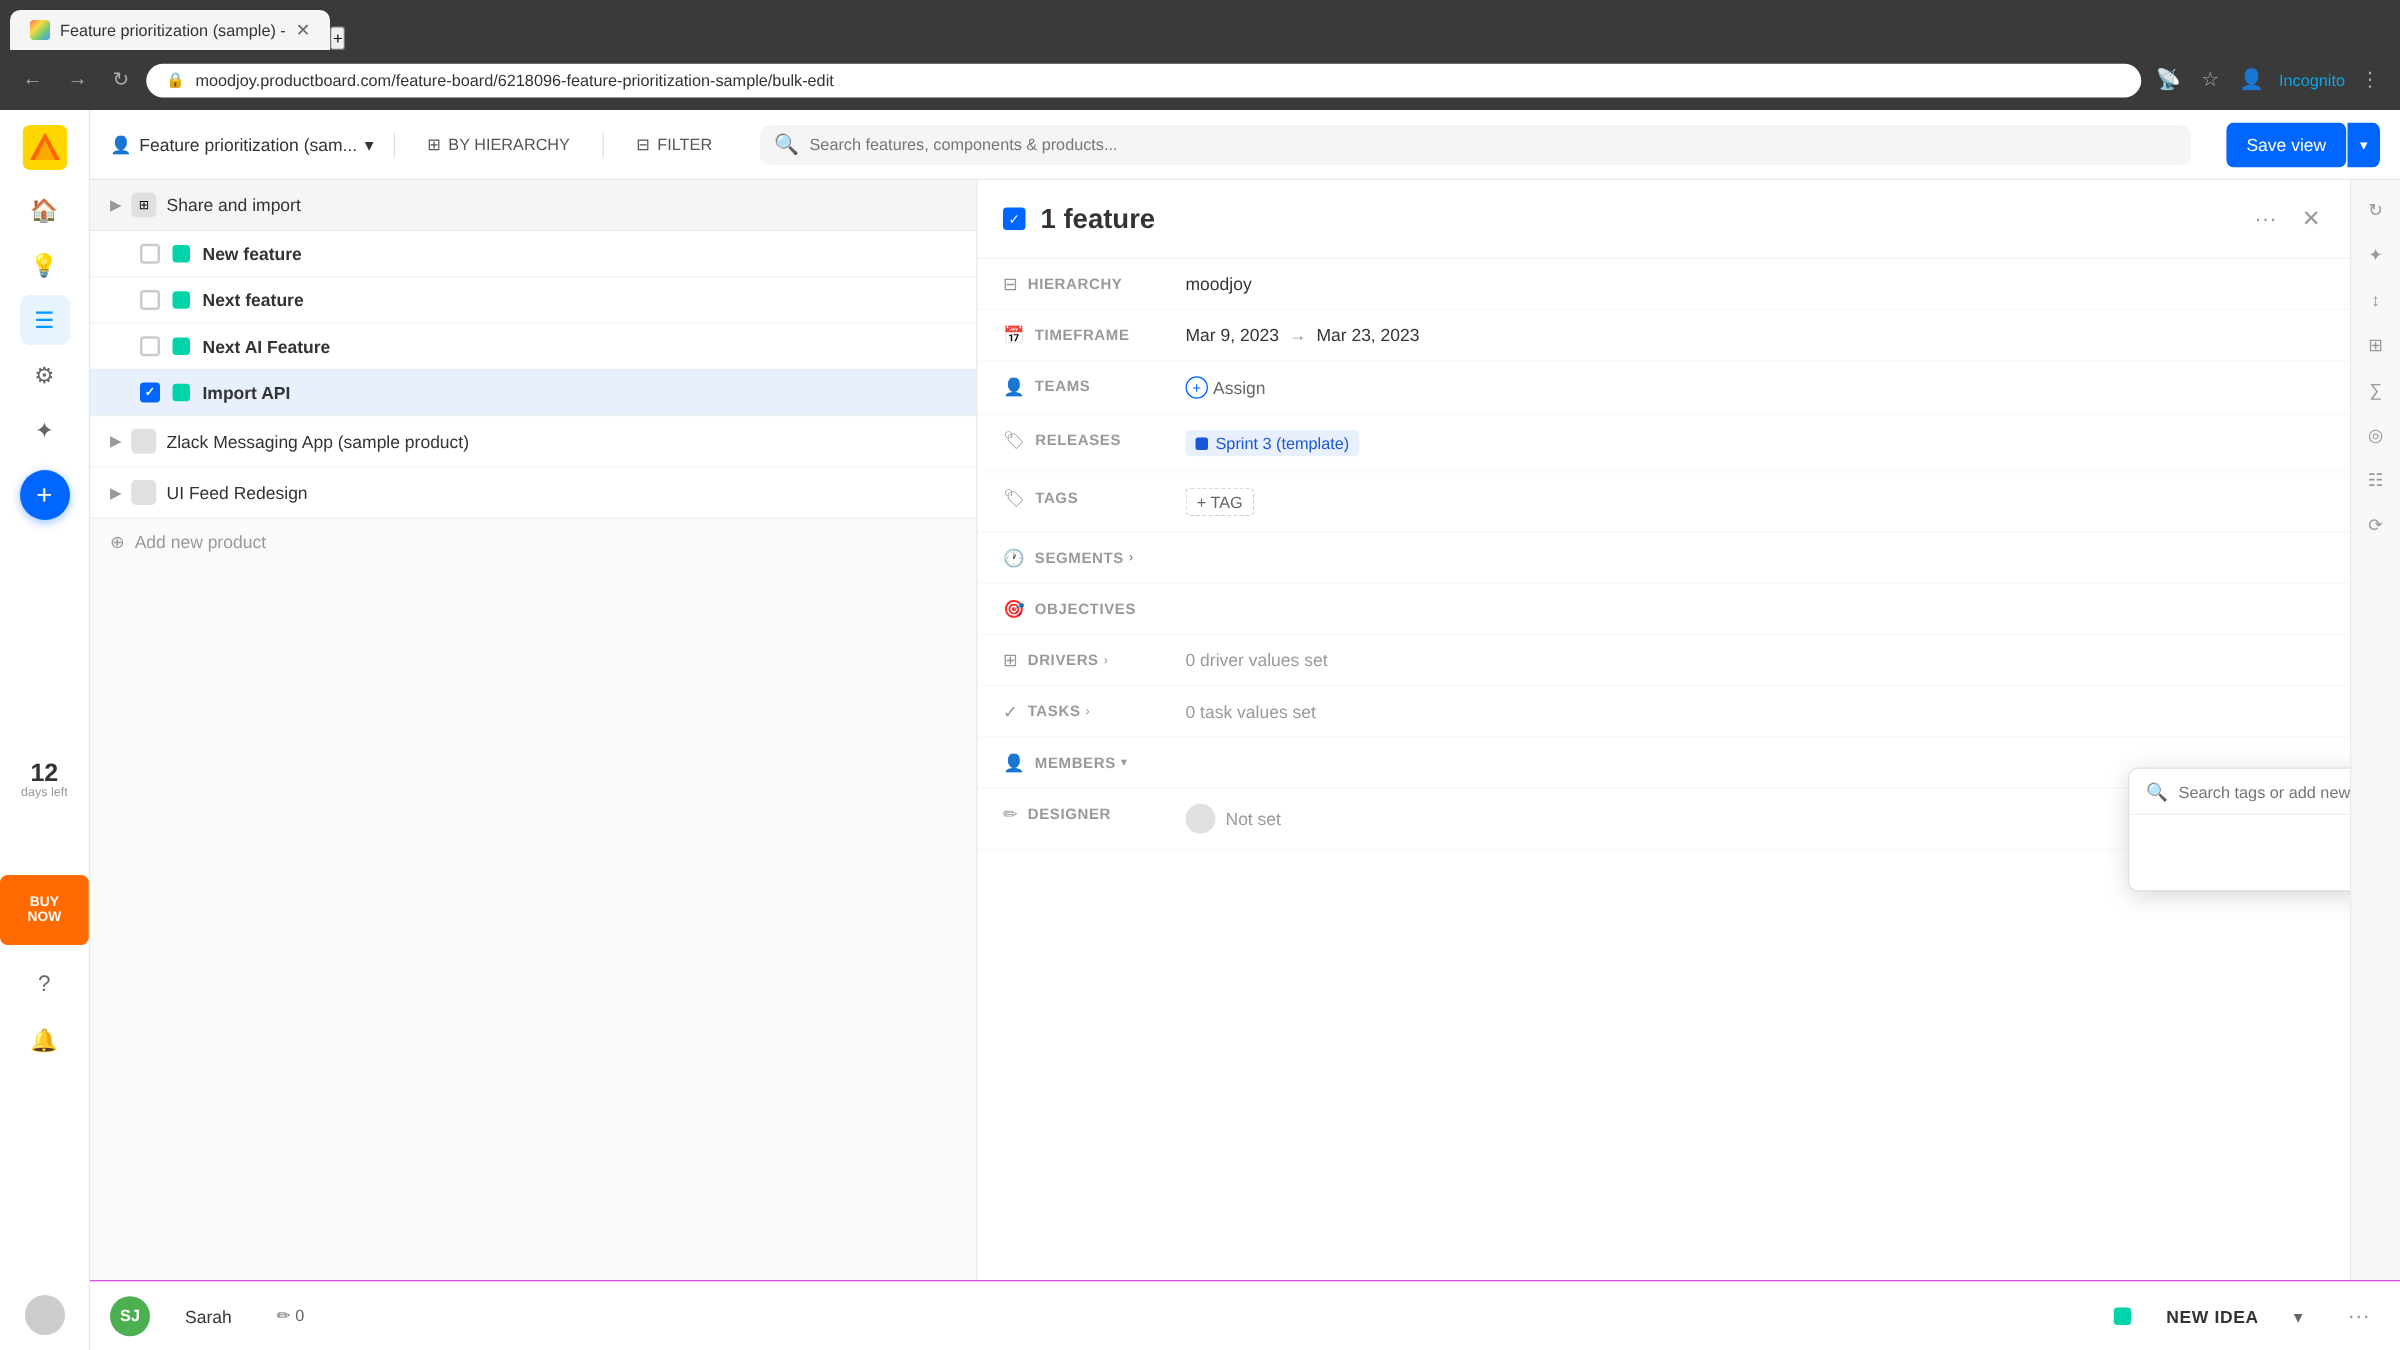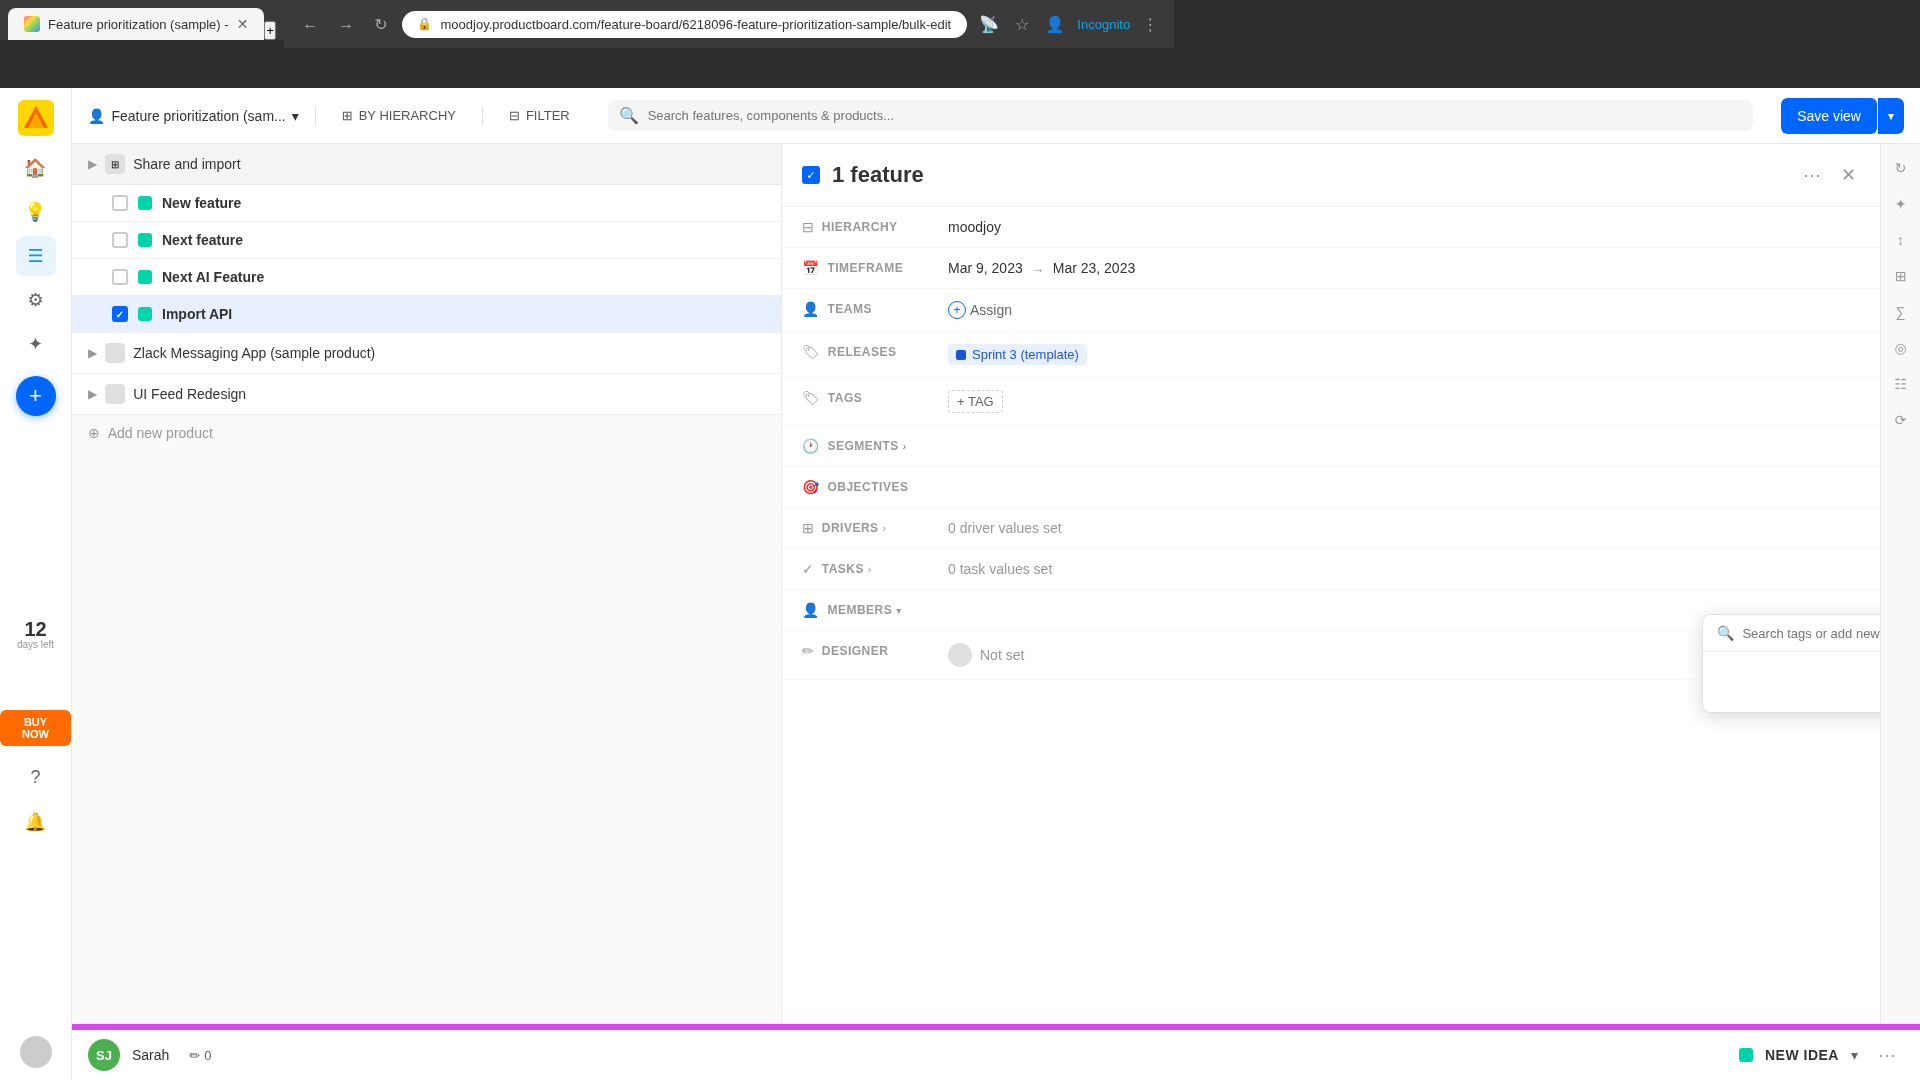--- a/index.html
+++ b/index.html
@@ -1,19 +1,19 @@
 <!DOCTYPE html>
 <html><head>
   <meta charset="utf-8">
   <style>
     * { box-sizing: border-box; margin: 0; padding: 0; }
     body { font-family: -apple-system, BlinkMacSystemFont, 'Segoe UI', sans-serif; background: #f5f5f5; overflow: hidden; width: 1920px; height: 1080px; }
 
     
-    .browser-chrome { background: #2d2d2d; height: 88px; display: flex; flex-direction: row; }
+    .browser-chrome { background: #2d2d2d; height: 88px; display: flex; flex-direction: column; }
     .browser-tabs { background: #3a3a3a; height: 40px; display: flex; align-items: flex-end; padding: 0 8px; }
     .browser-tab { background: #f5f5f5; border-radius: 8px 8px 0 0; padding: 0 16px; height: 32px; display: flex; align-items: center; gap: 8px; font-size: 13px; color: #333; min-width: 200px; }
     .browser-tab .tab-favicon { width: 16px; height: 16px; background: linear-gradient(135deg, #ff6b6b, #ffd93d, #6bcb77, #4d96ff); border-radius: 3px; flex-shrink: 0; }
     .browser-tab .tab-close { margin-left: auto; cursor: pointer; color: #666; font-size: 14px; }
     .browser-nav { background: #3a3a3a; height: 48px; display: flex; align-items: center; padding: 0 12px; gap: 8px; }
     .nav-btn { background: transparent; border: none; color: #aaa; cursor: pointer; font-size: 16px; padding: 4px 6px; border-radius: 4px; }
     .address-bar { flex: 1; background: #fff; border-radius: 20px; padding: 6px 16px; font-size: 13px; color: #333; display: flex; align-items: center; gap: 8px; }
     .address-bar .lock-icon { color: #666; font-size: 12px; }
     .address-bar .url-text { color: #333; }
     .browser-actions { display: flex; gap: 8px; align-items: center; }
@@ -23,21 +23,21 @@
     .app { display: flex; height: calc(1080px - 88px); background: #fff; }
 
     
     .sidebar-narrow { width: 72px; background: #fff; border-right: 1px solid #e8e8e8; display: flex; flex-direction: column; align-items: center; padding: 12px 0; gap: 4px; }
     .sidebar-logo { width: 36px; height: 36px; margin-bottom: 8px; }
     .sidebar-icon { width: 40px; height: 40px; display: flex; align-items: center; justify-content: center; border-radius: 8px; cursor: pointer; color: #666; font-size: 18px; }
     .sidebar-icon.active { background: #e8f4fd; color: #0099ff; }
     .sidebar-days { text-align: center; margin-top: auto; margin-bottom: 8px; }
     .sidebar-days .days-num { font-size: 20px; font-weight: 700; color: #333; line-height: 1; }
     .sidebar-days .days-text { font-size: 10px; color: #999; }
-    .buy-btn { background: #ff6b00; color: #fff; border: none; border-radius: 6px; padding: 6px 10px; font-size: 11px; font-weight: 600; cursor: pointer; margin-bottom: 8px; margin-top: 48px; }
+    .buy-btn { background: #ff6b00; color: #fff; border: none; border-radius: 6px; padding: 16px 10px; font-size: 11px; font-weight: 600; cursor: pointer; margin-bottom: 8px; margin-top: 48px; }
     .sidebar-avatar { width: 32px; height: 32px; border-radius: 50%; background: #ccc; margin-top: auto; }
     .add-fab { width: 40px; height: 40px; background: #0066ff; border-radius: 50%; display: flex; align-items: center; justify-content: center; color: white; font-size: 22px; cursor: pointer; box-shadow: 0 2px 8px rgba(0,102,255,0.4); margin: 8px 0; }
 
     
     .main-content { flex: 1; display: flex; flex-direction: column; overflow: hidden; position: relative; }
 
     
     .toolbar { height: 56px; background: #fff; border-bottom: 1px solid #e8e8e8; display: flex; align-items: center; padding: 0 16px; gap: 12px; }
     .toolbar-board-name { display: flex; align-items: center; gap: 6px; font-size: 14px; color: #333; font-weight: 500; cursor: pointer; }
     .toolbar-separator { width: 1px; height: 20px; background: #e0e0e0; margin: 0 4px; }
@@ -120,21 +120,21 @@
     .tags-dropdown-search { display: flex; align-items: center; gap: 8px; padding: 10px 14px; border-bottom: 1px solid #f0f0f0; }
     .tags-dropdown-search input { border: none; outline: none; font-size: 13px; color: #333; flex: 1; }
     .tags-dropdown-search .search-icon { color: #999; font-size: 14px; }
     .tags-dropdown-list { padding: 8px 0; min-height: 60px; }
 
     
     .right-sidebar { width: 40px; background: #f8f8f8; border-left: 1px solid #e8e8e8; display: flex; flex-direction: column; align-items: center; padding: 8px 0; gap: 4px; }
     .right-sidebar-icon { width: 32px; height: 32px; display: flex; align-items: center; justify-content: center; border-radius: 6px; cursor: pointer; color: #999; font-size: 14px; }
 
     
-    .bottom-bar { height: 56px; background: #fff; border-top: 6px solid #d946ef; display: flex; align-items: center; padding: 0 16px; gap: 12px; position: absolute; bottom: 0; left: 0; right: 0; }
+    .bottom-bar { height: 56px; background: #fff; border-top: 1px solid #d946ef; display: flex; align-items: center; padding: 0 16px; gap: 28px; position: absolute; bottom: 0; left: 0; right: 0; }
     .bottom-avatar { width: 32px; height: 32px; border-radius: 50%; background: #4CAF50; color: white; display: flex; align-items: center; justify-content: center; font-size: 13px; font-weight: 600; }
     .bottom-name { font-size: 14px; color: #333; font-weight: 500; }
     .bottom-count { display: flex; align-items: center; gap: 4px; color: #666; font-size: 13px; margin-left: 8px; }
     .bottom-spacer { flex: 1; }
     .status-dot { width: 14px; height: 14px; border-radius: 3px; background: #00d4aa; }
     .new-idea-btn { display: flex; align-items: center; gap: 6px; background: transparent; border: none; font-size: 14px; font-weight: 600; color: #333; cursor: pointer; letter-spacing: 0.5px; }
     .new-idea-arrow { background: transparent; border: none; color: #666; cursor: pointer; font-size: 14px; }
     .bottom-more { background: transparent; border: none; color: #999; cursor: pointer; font-size: 18px; padding: 4px 8px; }
 
     

